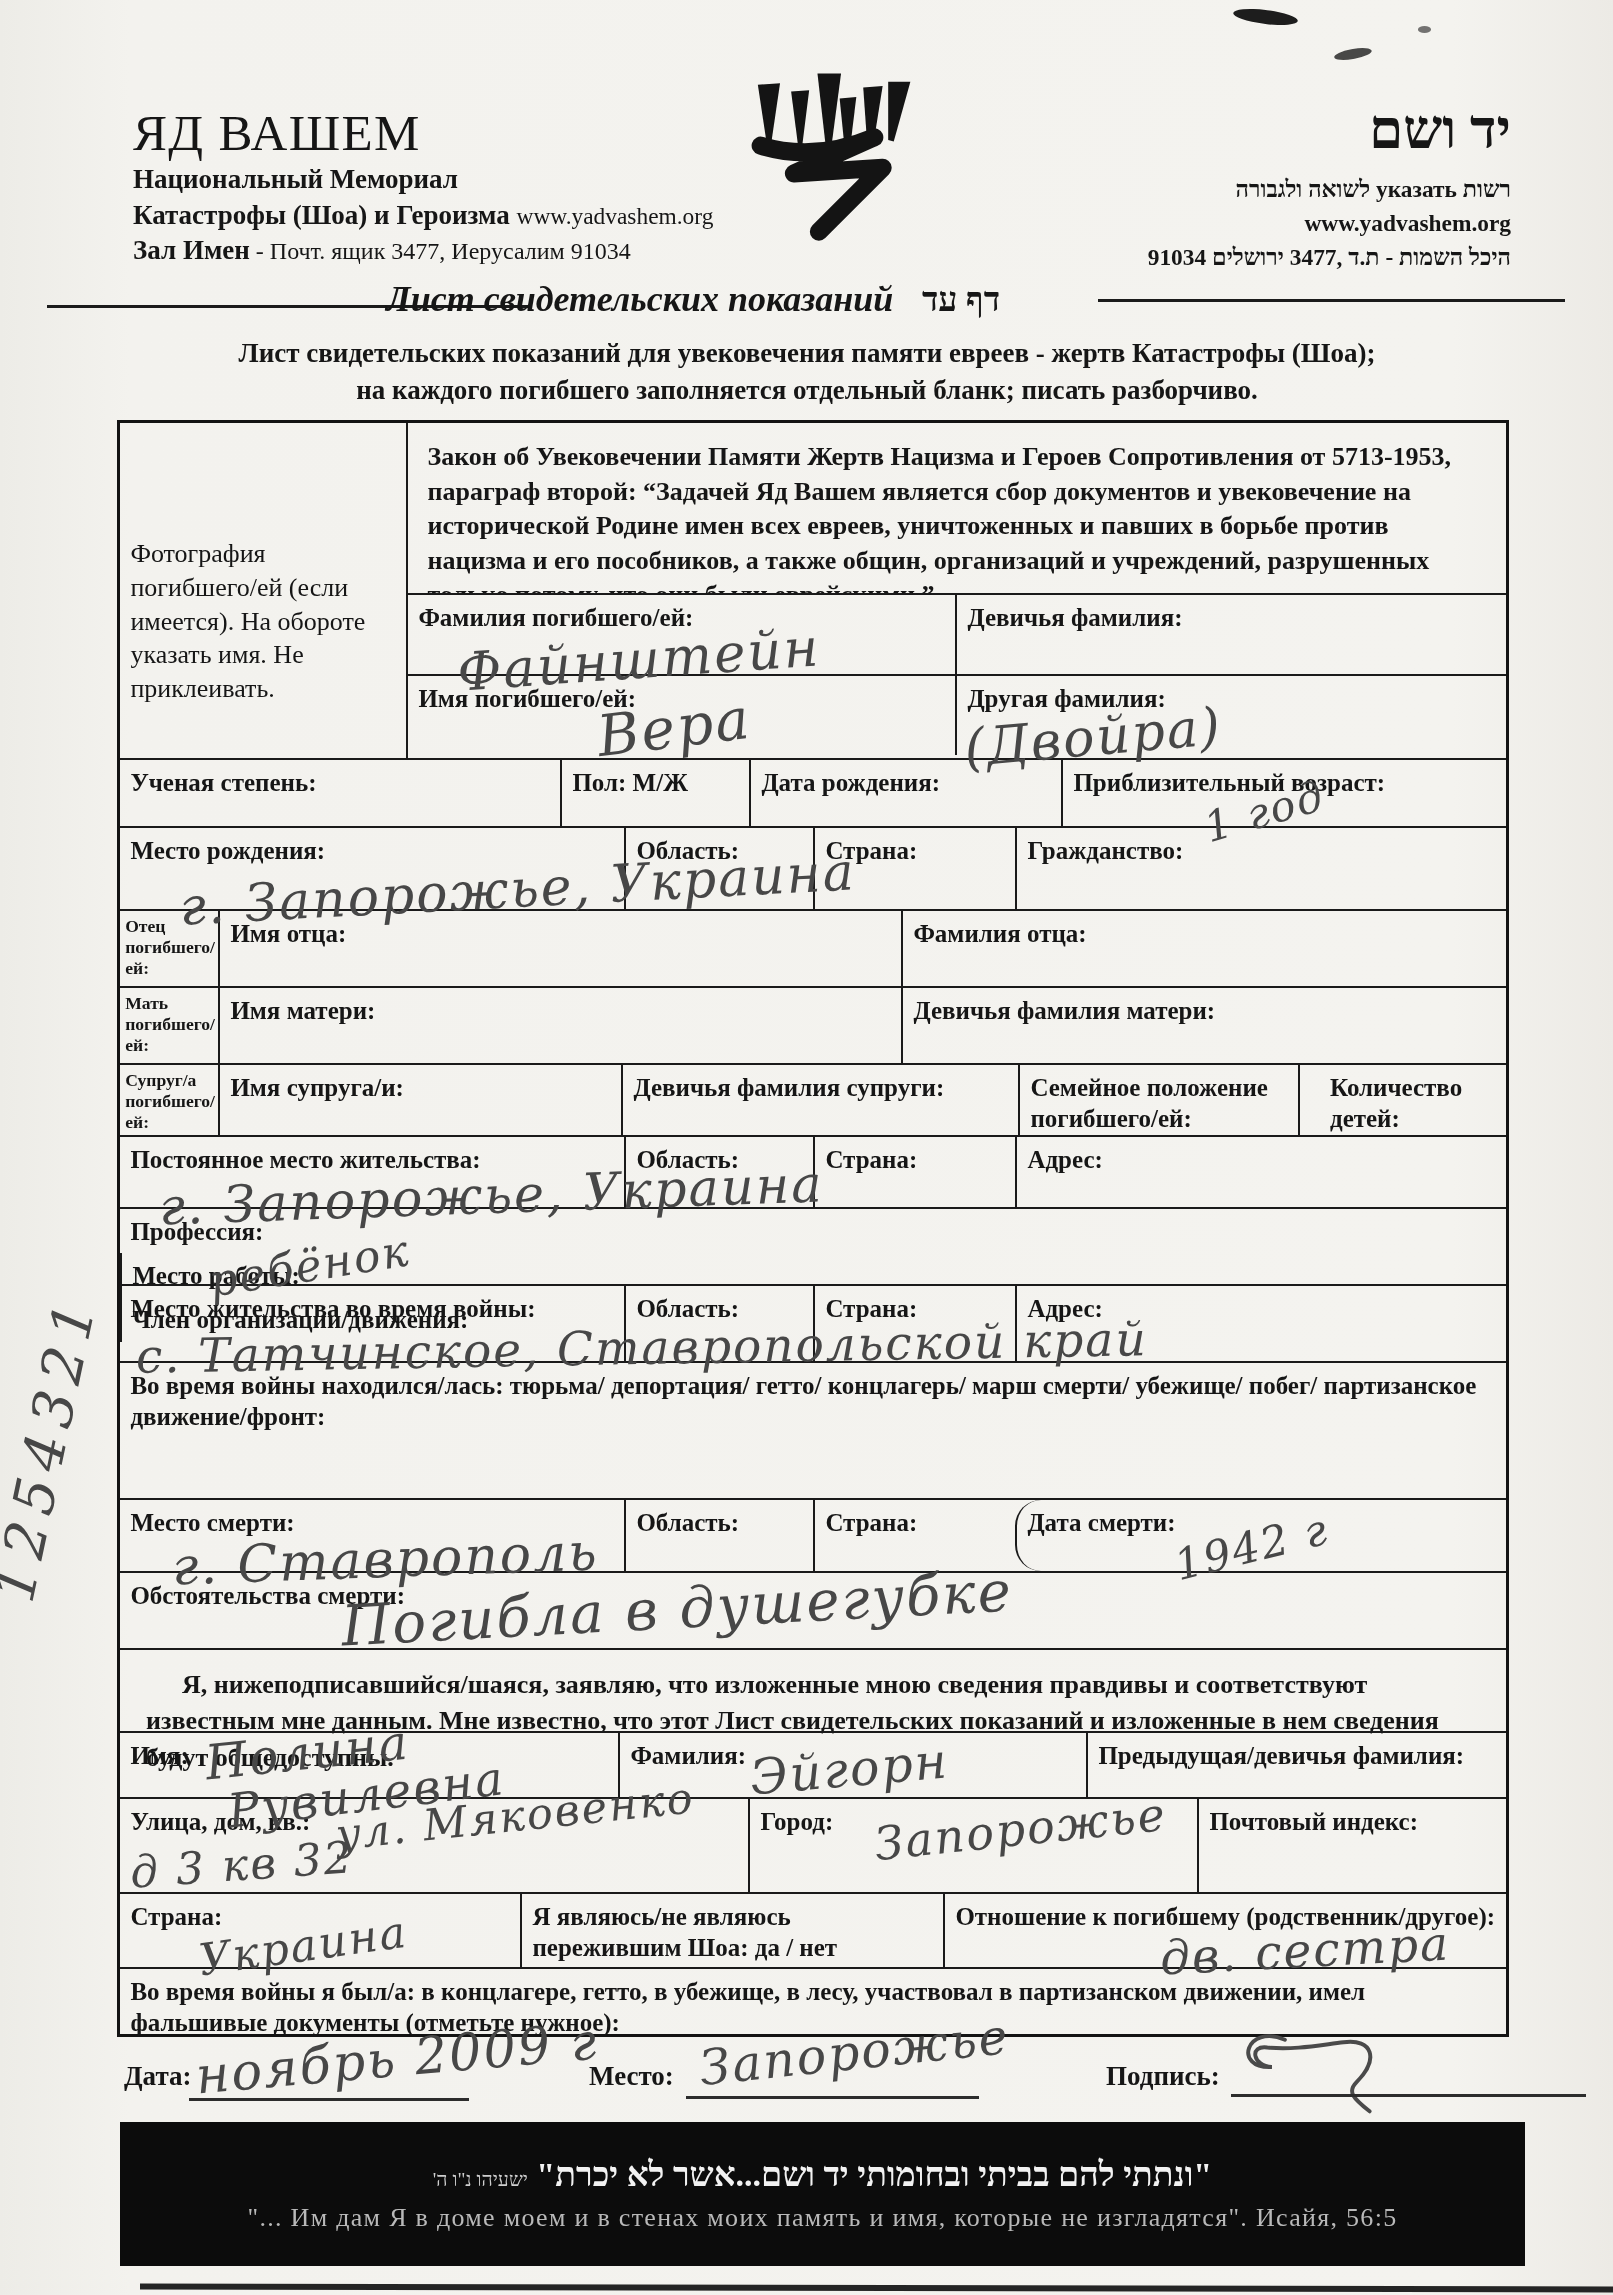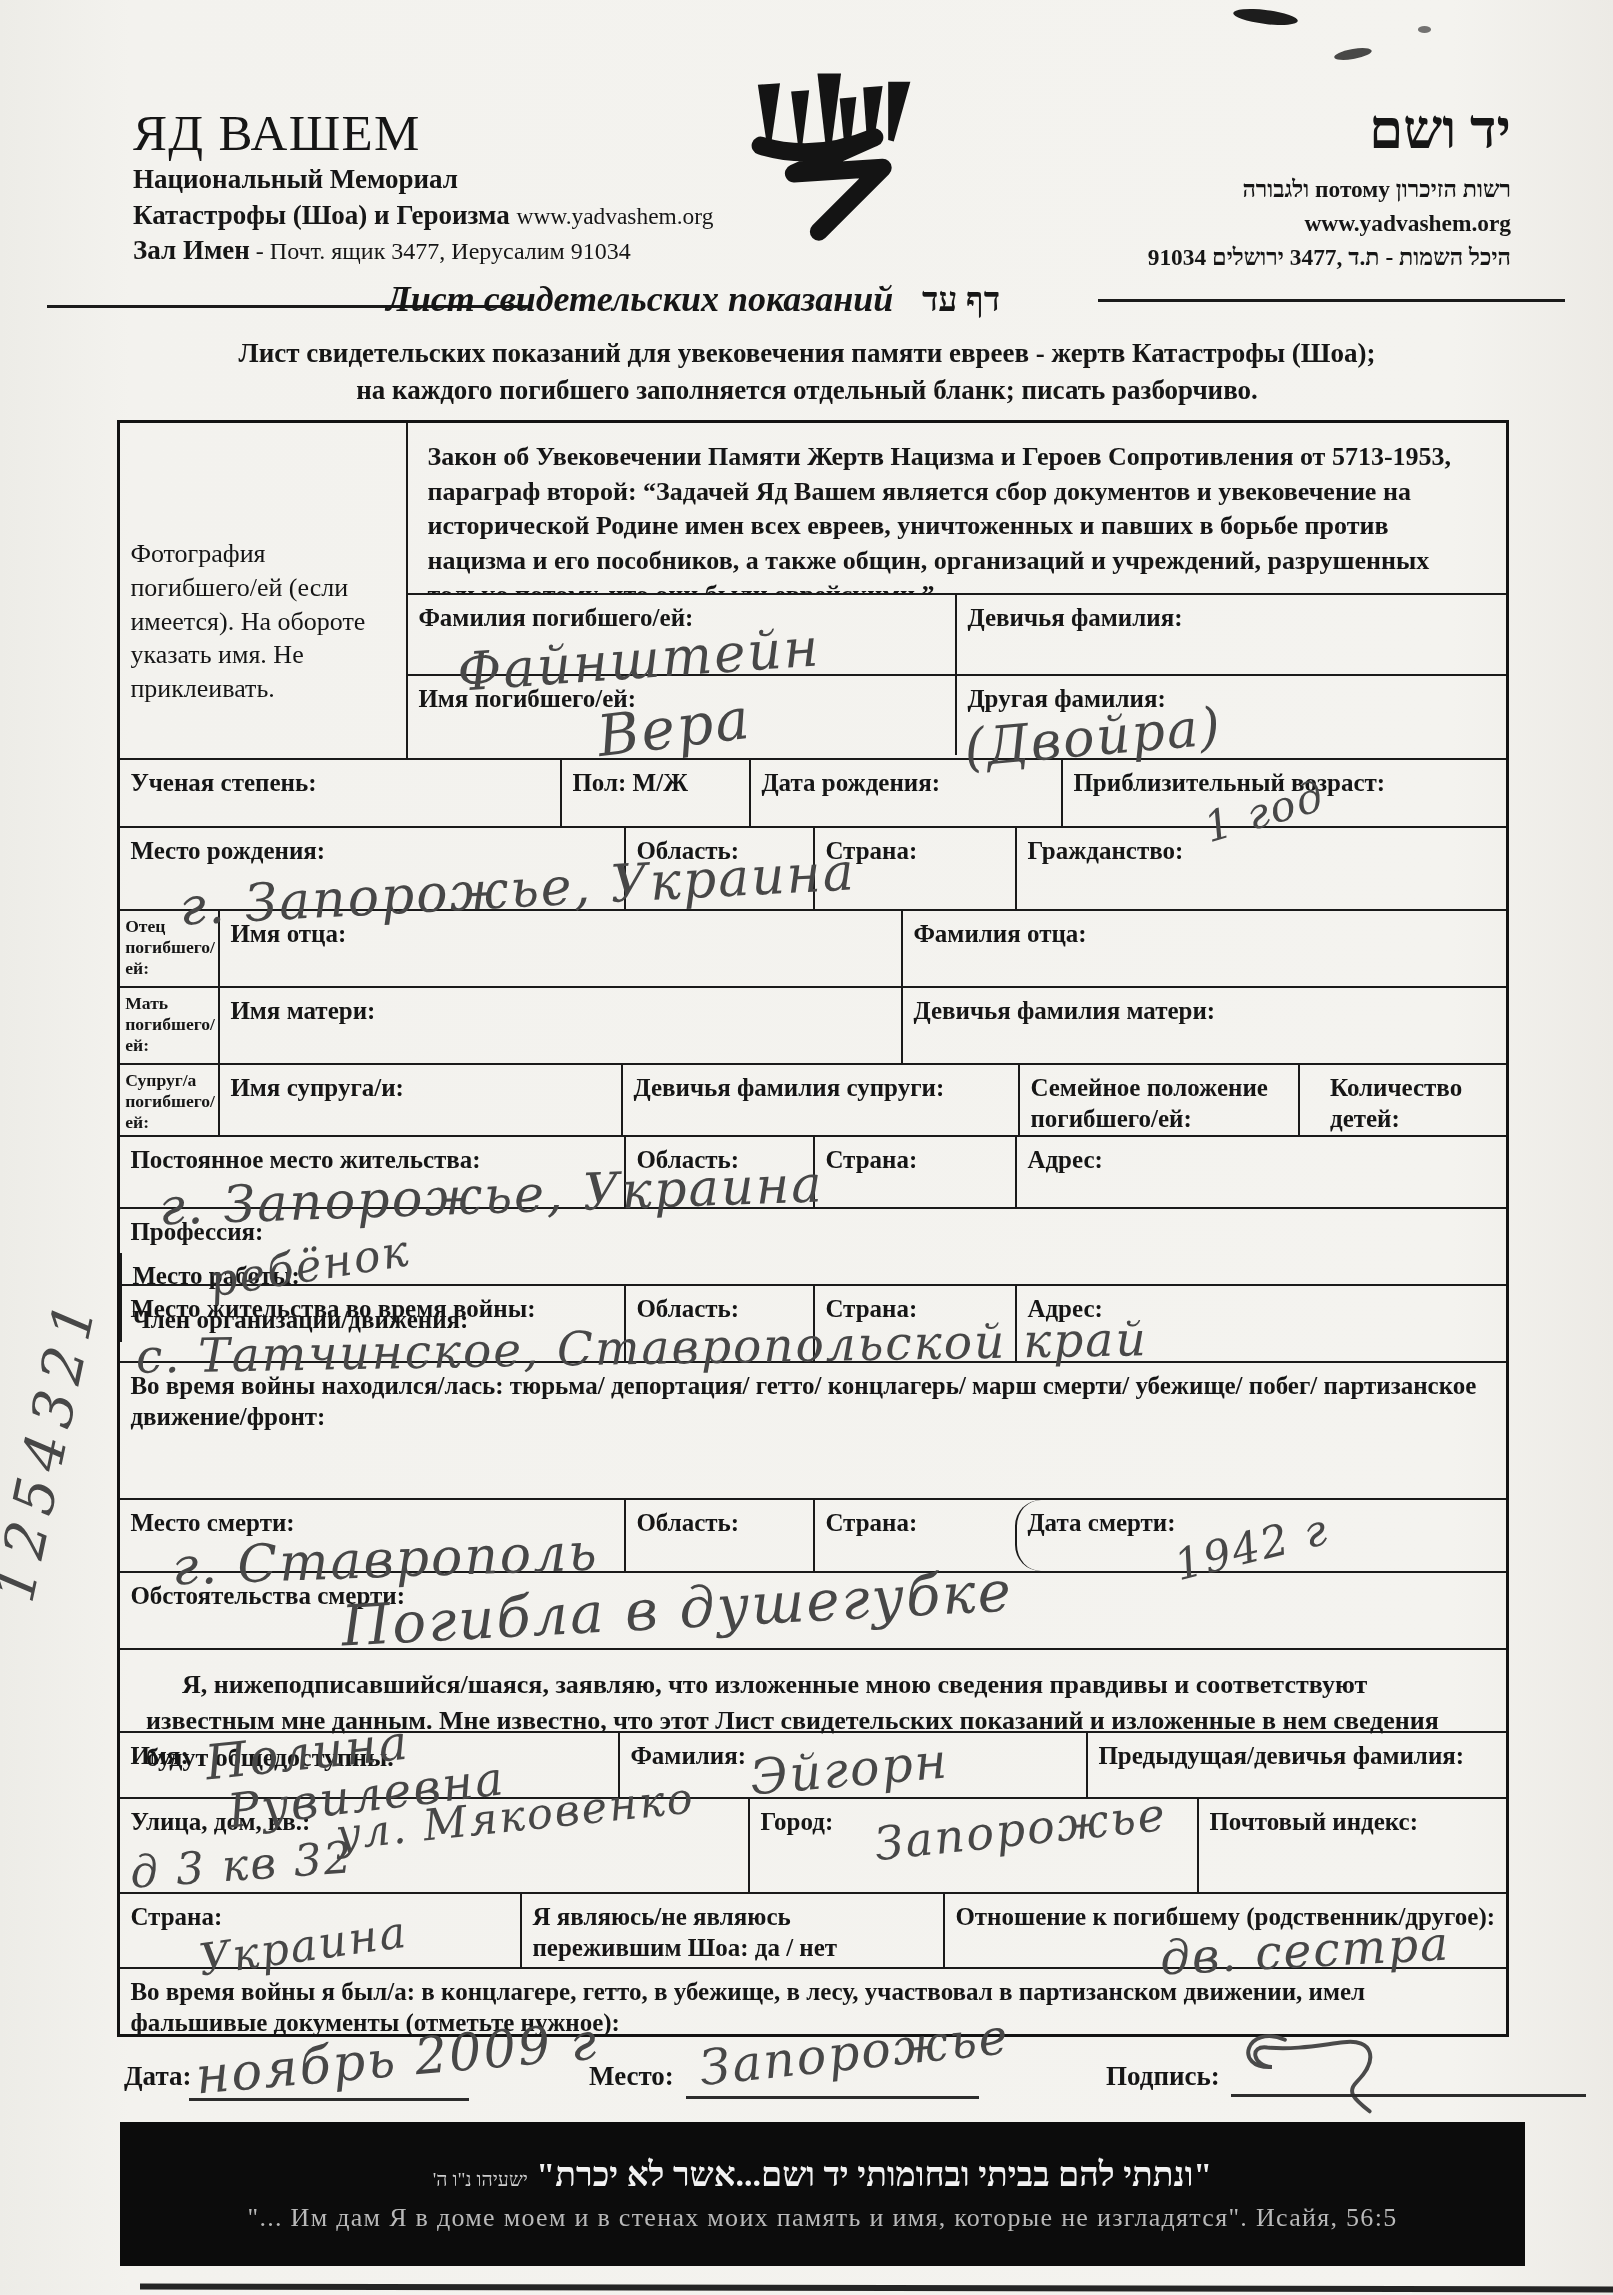--- a/index.html
+++ b/index.html
@@ -76,21 +76,21 @@
         <polygon points="73,22 85,21 80,62 77,62"></polygon>
         <polygon points="90,14 104,13 97,57 93,57"></polygon>
         <polygon points="108,10 124,10 112,53 108,52"></polygon>
       </g>
       <path d="M16 56 Q 55 68 98 50 L 40 76 L 104 72 L 58 118" fill="none" stroke="#141414" stroke-width="13" stroke-linejoin="round" stroke-linecap="round"></path>
     </svg>
   </div>
 
   <div class="abs he" style="right:103px;top:98px;text-align:right;">
     <div class="he-title">יד ושם</div>
-    <div class="he-line" style="margin-top:11.7px;">רשות הזיכרון потому ולגבורה</div>
+    <div class="he-line" style="margin-top:11.7px;">רשות указать לשואה ולגבורה</div>
     <div class="he-line" style="direction:ltr;">www.yadvashem.org</div>
     <div class="he-line">היכל השמות - ת.ד ,3477 ירושלים 91034</div>
   </div>
 
   <div class="rule" style="left:47px;top:305px;width:481px;"></div>
   <div class="rule" style="left:1098px;top:299px;width:467px;"></div>
   <div class="abs" style="left:0;top:278px;width:1386px;text-align:center;">
     <span class="doc-title">Лист свидетельских показаний</span>
     <span class="doc-title-he" style="margin-left:26px;">דף עד</span>
   </div>

